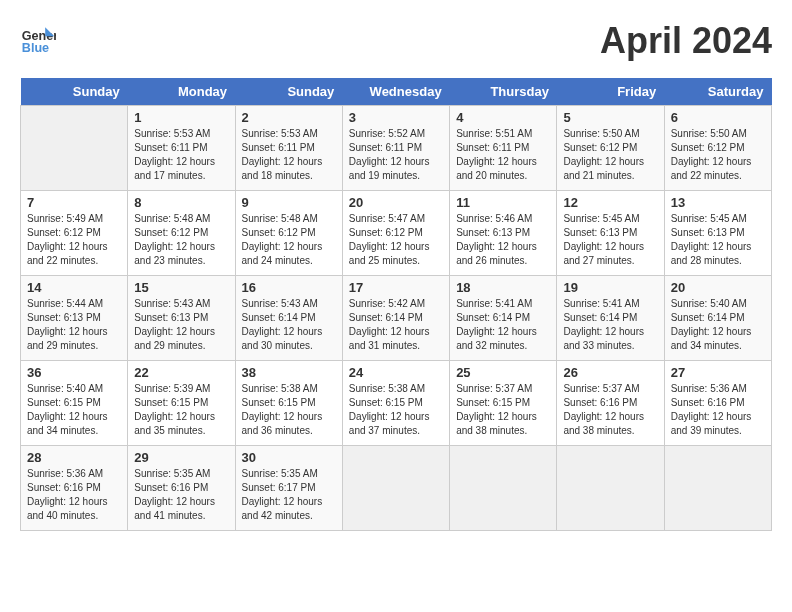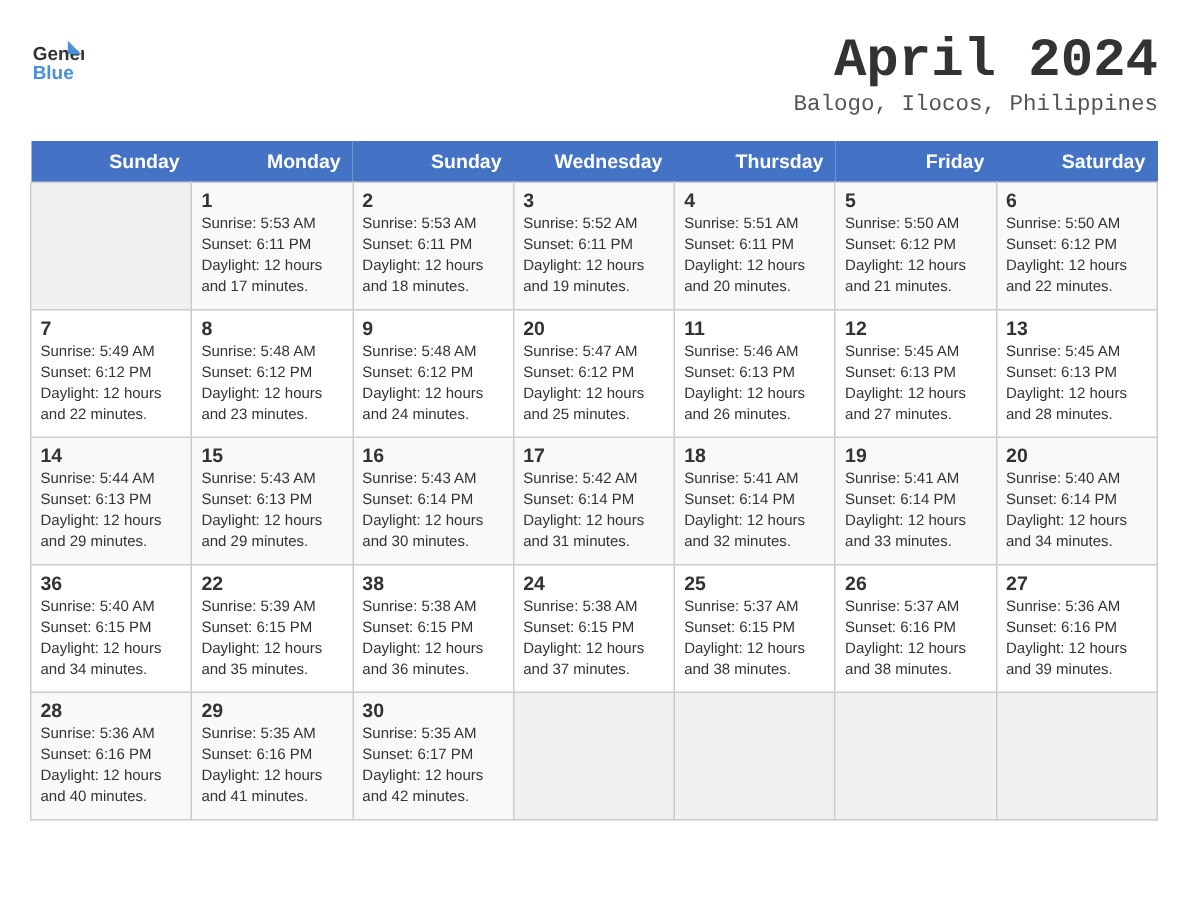--- a/index.html
+++ b/index.html
@@ -20,21 +20,20 @@
       display: flex;
       align-items: center;
     }
     .logo-icon {
       width: 36px;
       height: 36px;
       margin-right: 4px;
     }
     .title-block {
       text-align: right;
-      font-family: Liberation Mono, monospace;
     }
     .month-title {
       font-size: 36px;
       font-weight: bold;
       color: #333;
     }
     .location {
       font-size: 15px;
       color: #555;
     }
@@ -86,21 +85,20 @@
 <div class="header">
   <div class="logo">
     <svg class="logo-icon" viewBox="0 0 40 40">
       <text x="2" y="22" font-size="14" font-weight="bold" fill="#333">General</text>
       <text x="2" y="36" font-size="14" font-weight="bold" fill="#4a90d9">Blue</text>
       <polygon points="28,8 38,18 28,18" fill="#4a90d9"></polygon>
     </svg>
   </div>
   <div class="title-block">
     <div class="month-title">April 2024</div>
-    <div class="location">Balogo, Ilocos, Philippines</div>
   </div>
 </div>
 
 <table>
   <thead>
     <tr>
     <th>Sunday</th>
         <th>Monday</th>
         <th>Sunday</th>
         <th>Wednesday</th>

